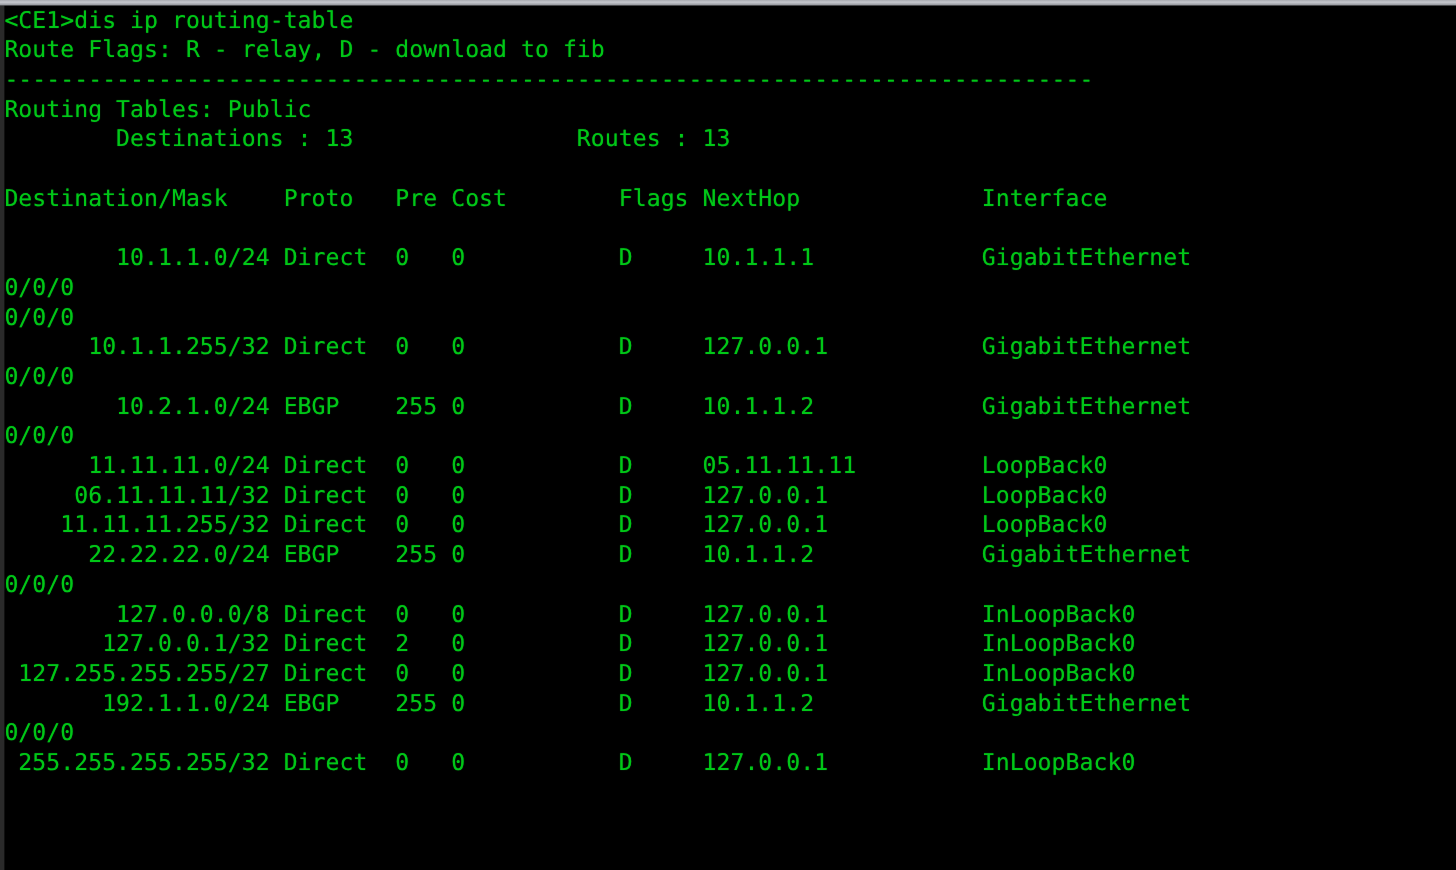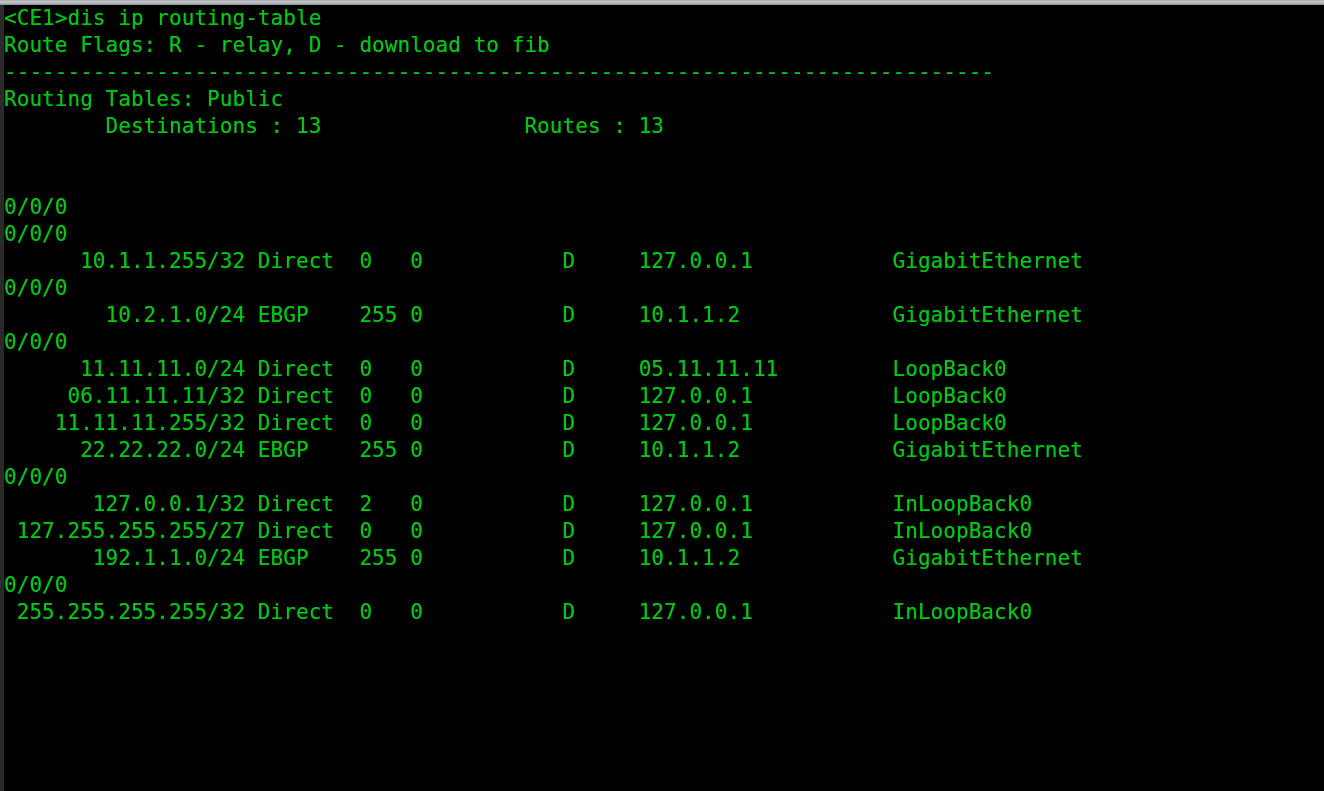--- a/index.html
+++ b/index.html
@@ -74,33 +74,36 @@
   <div id="title-bar"></div>
   <div id="left-edge"></div>
 
   <div id="screen">
     <div class="term-line" id="line-command">&lt;CE1&gt;dis ip routing-table</div>
     <div class="term-line">Route Flags: R - relay, D - download to fib</div>
     <div class="term-line">------------------------------------------------------------------------------</div>
     <div class="term-line">Routing Tables: Public</div>
     <div class="term-line" id="line-counts">        Destinations : 13                Routes : 13</div>
     <div class="term-line blank">&nbsp;</div>
+    <div class="term-line" id="line-header">Destination/Mask    Proto   Pre Cost        Flags NextHop             Interface</div>
     <div class="term-line blank">&nbsp;</div>
     <div id="route-rows">
+        <div class="term-line">        10.1.1.0/24 Direct  0   0           D     10.1.1.1            GigabitEthernet</div>
         <div class="term-line">0/0/0</div>
         <div class="term-line">0/0/0</div>
         <div class="term-line">      10.1.1.255/32 Direct  0   0           D     127.0.0.1           GigabitEthernet</div>
         <div class="term-line">0/0/0</div>
         <div class="term-line">        10.2.1.0/24 EBGP    255 0           D     10.1.1.2            GigabitEthernet</div>
         <div class="term-line">0/0/0</div>
         <div class="term-line">      11.11.11.0/24 Direct  0   0           D     05.11.11.11         LoopBack0</div>
         <div class="term-line">     06.11.11.11/32 Direct  0   0           D     127.0.0.1           LoopBack0</div>
         <div class="term-line">    11.11.11.255/32 Direct  0   0           D     127.0.0.1           LoopBack0</div>
         <div class="term-line">      22.22.22.0/24 EBGP    255 0           D     10.1.1.2            GigabitEthernet</div>
         <div class="term-line">0/0/0</div>
+        <div class="term-line">        127.0.0.0/8 Direct  0   0           D     127.0.0.1           InLoopBack0</div>
         <div class="term-line">       127.0.0.1/32 Direct  2   0           D     127.0.0.1           InLoopBack0</div>
         <div class="term-line"> 127.255.255.255/27 Direct  0   0           D     127.0.0.1           InLoopBack0</div>
         <div class="term-line">       192.1.1.0/24 EBGP    255 0           D     10.1.1.2            GigabitEthernet</div>
         <div class="term-line">0/0/0</div>
         <div class="term-line"> 255.255.255.255/32 Direct  0   0           D     127.0.0.1           InLoopBack0</div>
       </div>
   </div>
 
 </div>
 

